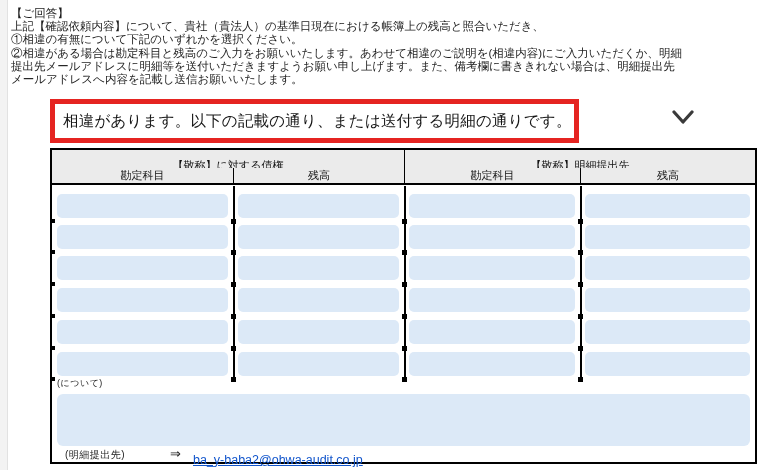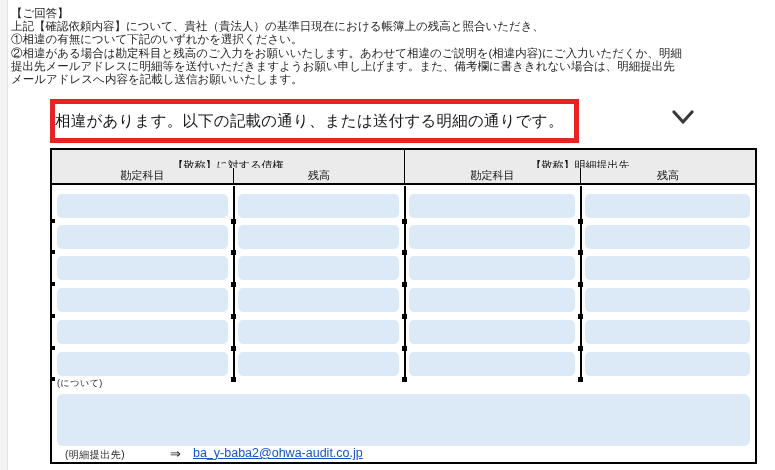--- a/index.html
+++ b/index.html
@@ -18,21 +18,21 @@
   .intro div{
     font-size:11.5px;line-height:13.2px;white-space:nowrap;color:#1d1d1d;
   }
   
   .dropdown-box{
     position:absolute;left:50px;top:99px;width:519px;height:34px;
     border:5px solid var(--annotation-red,#e52421);
     background:#ffffff;display:flex;align-items:center;cursor:pointer;
   }
   .dropdown-text{
-    font-size:15.5px;font-weight:500;color:#161616;
+    font-size:15.5px;font-weight:500;color:#161616;padding-left:8px;
     white-space:nowrap;letter-spacing:.2px;
   }
   .chevron{position:absolute;left:671px;top:110px;width:24px;height:16px;cursor:pointer;}
   
   .balance-table{
     position:absolute;left:50px;top:148px;width:703px;height:312px;
     border:2px solid #000;background:#ffffff;
   }
   .hdr-cell{
     position:absolute;background:var(--header-gray,#ebebeb);
@@ -54,21 +54,21 @@
     letter-spacing:.5px;
   }
   .big-input{
     position:absolute;left:5px;top:244px;width:693px;height:52px;
     border-radius:6px;background:var(--input-blue,#dce9f7);cursor:text;
   }
   .email-row{position:absolute;left:0;top:295px;width:700px;height:16px;}
   .email-label{position:absolute;left:13px;top:3px;font-size:10px;color:#222;letter-spacing:.5px;}
   .email-arrow{position:absolute;left:118px;top:1px;font-size:13px;color:#222;}
   .email-link{
-    position:absolute;left:141px;top:1px;font-size:12.5px;
+    position:absolute;left:141px;top:8px;font-size:12.5px;
     color:var(--link-blue,#1155cc);text-decoration:underline;cursor:pointer;
   }
 </style>
 </head>
 <body>
 
 <div class="page-edge"></div>
 
 <div class="intro">
   <div>【ご回答】</div>

